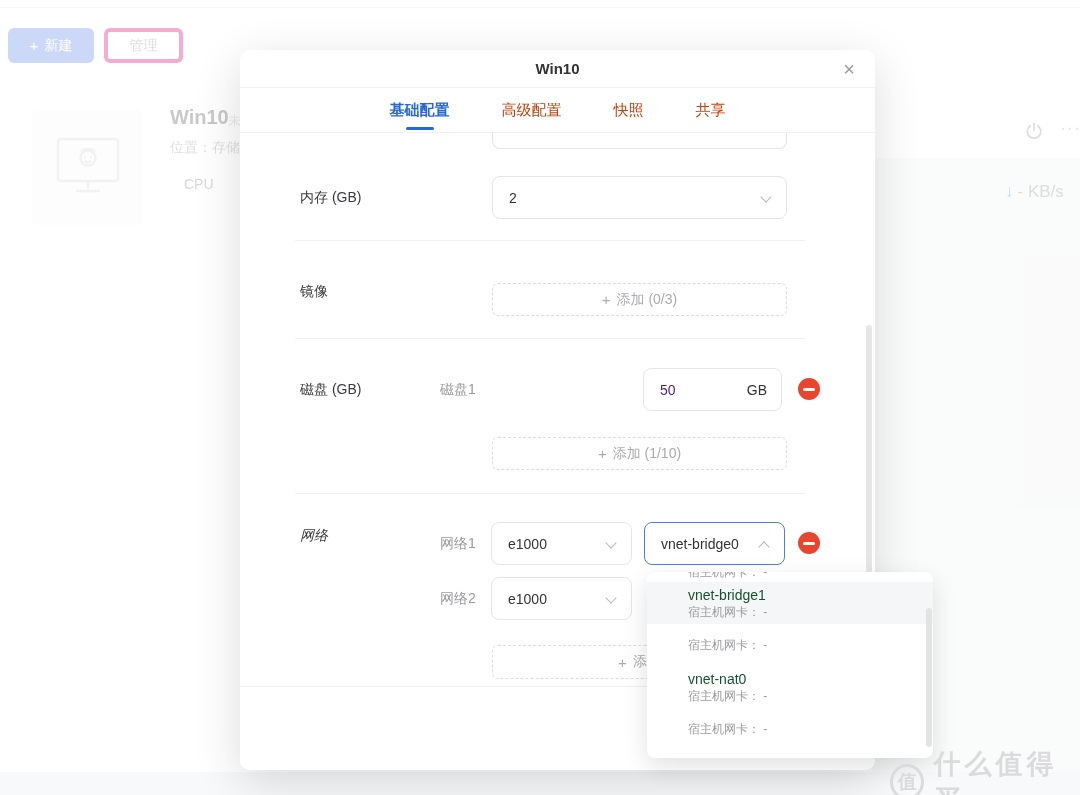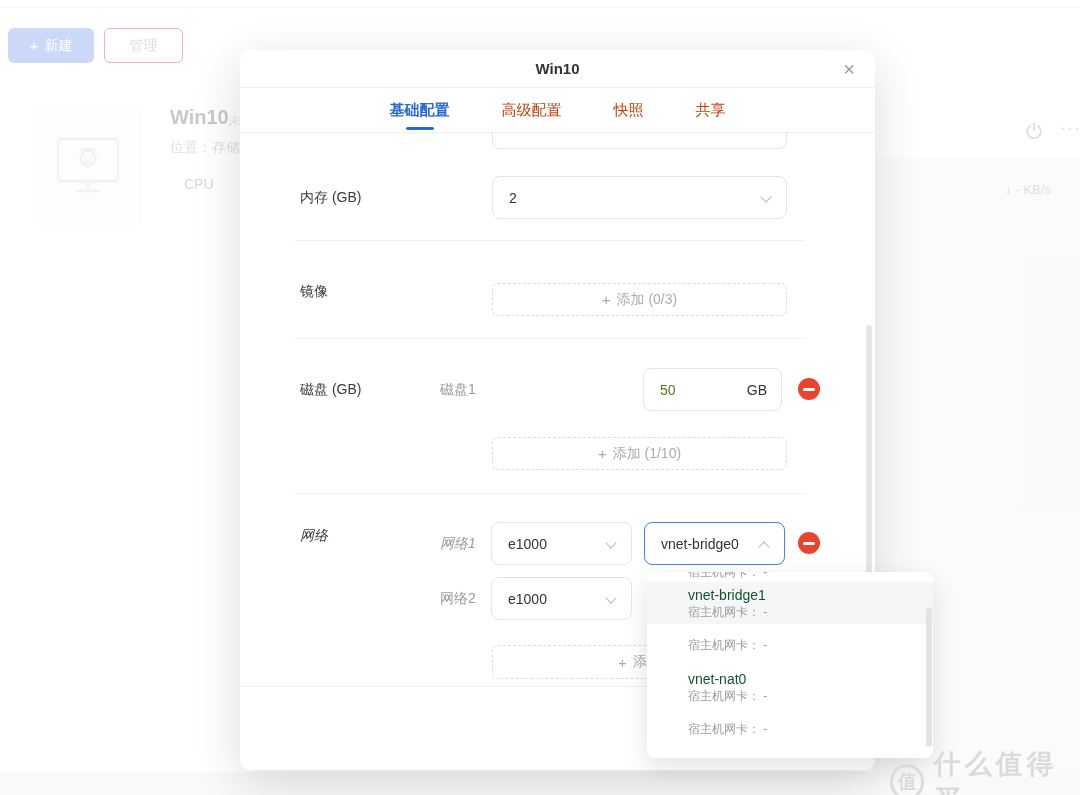--- a/index.html
+++ b/index.html
@@ -7,34 +7,34 @@
   body { position:relative; overflow:hidden; background:#ffffff;
          font-family:"Liberation Sans", sans-serif; color:#333; }
 
   
   .bg-layer { position:absolute; inset:0; z-index:0; }
   .top-hairline { position:absolute; left:0; top:7px; width:100%; height:1px; background:#ececee; }
   .btn-new { position:absolute; left:8px; top:28px; width:86px; height:35px; border-radius:6px;
              background:#8fa9ed; color:#fff; font-size:14px; display:flex; align-items:center;
              justify-content:center; gap:6px; }
   .btn-manage { position:absolute; left:104px; top:28px; width:79px; height:35px; border-radius:6px;
-                background:#fff; border:1px solid #ec4899; color:#b5b5b8; font-size:14px;
+                background:#fff; border:4px solid #ec4899; color:#b5b5b8; font-size:14px;
                 display:flex; align-items:center; justify-content:center; }
   .vm-card { position:absolute; left:32px; top:110px; width:111px; height:115px; background:#fafafa;
              border-radius:4px; display:flex; align-items:center; justify-content:center; }
   .vm-name { position:absolute; left:170px; top:106px; font-size:20px; font-weight:bold; color:#87878a; }
   .vm-badge { position:absolute; left:228px; top:112px; font-size:13px; color:#cfcfd2; }
   .vm-loc { position:absolute; left:170px; top:139px; font-size:14px; color:#b8b8bb; white-space:nowrap; }
   .vm-cpu { position:absolute; left:184px; top:176px; font-size:14px; color:#a8a8ab; }
   .gray-right { position:absolute; left:872px; top:158px; right:0; bottom:0; background:#f4f5f7; }
   .gray-bottom { position:absolute; left:0; top:772px; width:100%; bottom:0; background:#f0f1f3; }
   .power-wrap { position:absolute; left:1024px; top:121px; }
   .dots { position:absolute; left:1061px; top:120px; color:#c9c9cc; font-size:15px; font-weight:bold;
           letter-spacing:2px; }
-  .net-speed { position:absolute; left:1005px; top:182px; font-size:13px; color:#b4b4b8; }
+  .net-speed { position:absolute; left:1005px; top:182px; font-size:17px; color:#b4b4b8; }
   .net-speed .arr { color:#88a7e6; margin-right:4px; }
 
   
   .overlay { position:absolute; inset:0; background:rgba(255,255,255,0.55); z-index:5; }
 
   
   .modal { position:absolute; left:240px; top:50px; width:635px; height:720px; background:#fff;
            border-radius:10px; box-shadow:0 12px 48px rgba(0,0,0,0.14); z-index:10; }
   .m-header { position:absolute; left:0; top:0; width:100%; height:38px; border-bottom:1px solid #f0f0f2;
               display:flex; align-items:center; justify-content:center; }
@@ -62,21 +62,21 @@
             display:flex; align-items:center; padding:0 34px 0 16px; font-size:14px; color:#333;
             cursor:pointer; }
   .select.focus { border:1px solid #4d7fe0; }
   .chev-box { position:absolute; right:14px; top:50%; margin-top:-5px; width:10px; height:10px; }
   .chev { display:block; width:8px; height:8px; border-left:1.6px solid #b6b9bf;
           border-bottom:1.6px solid #b6b9bf; transform:rotate(-45deg); margin-top:0px; }
   .chev.up { transform:rotate(135deg); margin-top:4px; }
 
   .sizebox { position:absolute; height:43px; background:#fff; border:1px solid #e4e5e8; border-radius:8px;
              display:flex; align-items:center; padding:0 14px 0 16px; }
-  .sizebox input { border:none; outline:none; width:70px; font-size:14px; color:#4d7c0f;
+  .sizebox input { border:none; outline:none; width:70px; font-size:14px; color:#4c1d95;
                    font-family:"Liberation Sans", sans-serif; background:transparent; }
   .sizebox .unit { margin-left:auto; font-size:14px; color:#333; }
 
   .dashed-btn { position:absolute; border:1px dashed #dcdcde; border-radius:6px; background:#fff;
                 display:flex; align-items:center; justify-content:center; gap:6px; font-size:14px;
                 color:#ababaf; cursor:pointer; }
   .plus { font-size:15px; color:#ababaf; }
   .btn-new .plus { color:#fff; }
 
   .minus-btn { position:absolute; width:22px; height:22px; border-radius:50%; background:#e8442e;
@@ -209,21 +209,21 @@
     <div class="minus-btn" style="left:558px; top:245px;">
       <span class="minus-bar"></span>
     </div>
     <div class="dashed-btn" style="left:252px; top:304px; width:295px; height:33px;">
       <span class="plus">+</span>
       <span>添加 (1/10)</span>
     </div>
     <div class="divider" style="top:360px;"></div>
 
     <div class="fld-label" style="left:60px; top:394px;font-style:italic;">网络</div>
-    <div class="sub-label" style="left:200px; top:402px;font-style:italic;">网络1</div>
+    <div class="sub-label" style="left:200px; top:402px;">网络1</div>
     <div class="select" style="left:251px; top:389px; width:141px;">
       <span>e1000</span>
       <span class="chev-box">
           <i class="chev"></i>
         </span>
     </div>
     <div class="select focus" style="left:404px; top:389px; width:141px;">
       <span>vnet-bridge0</span>
       <span class="chev-box">
           <i class="chev up"></i>

